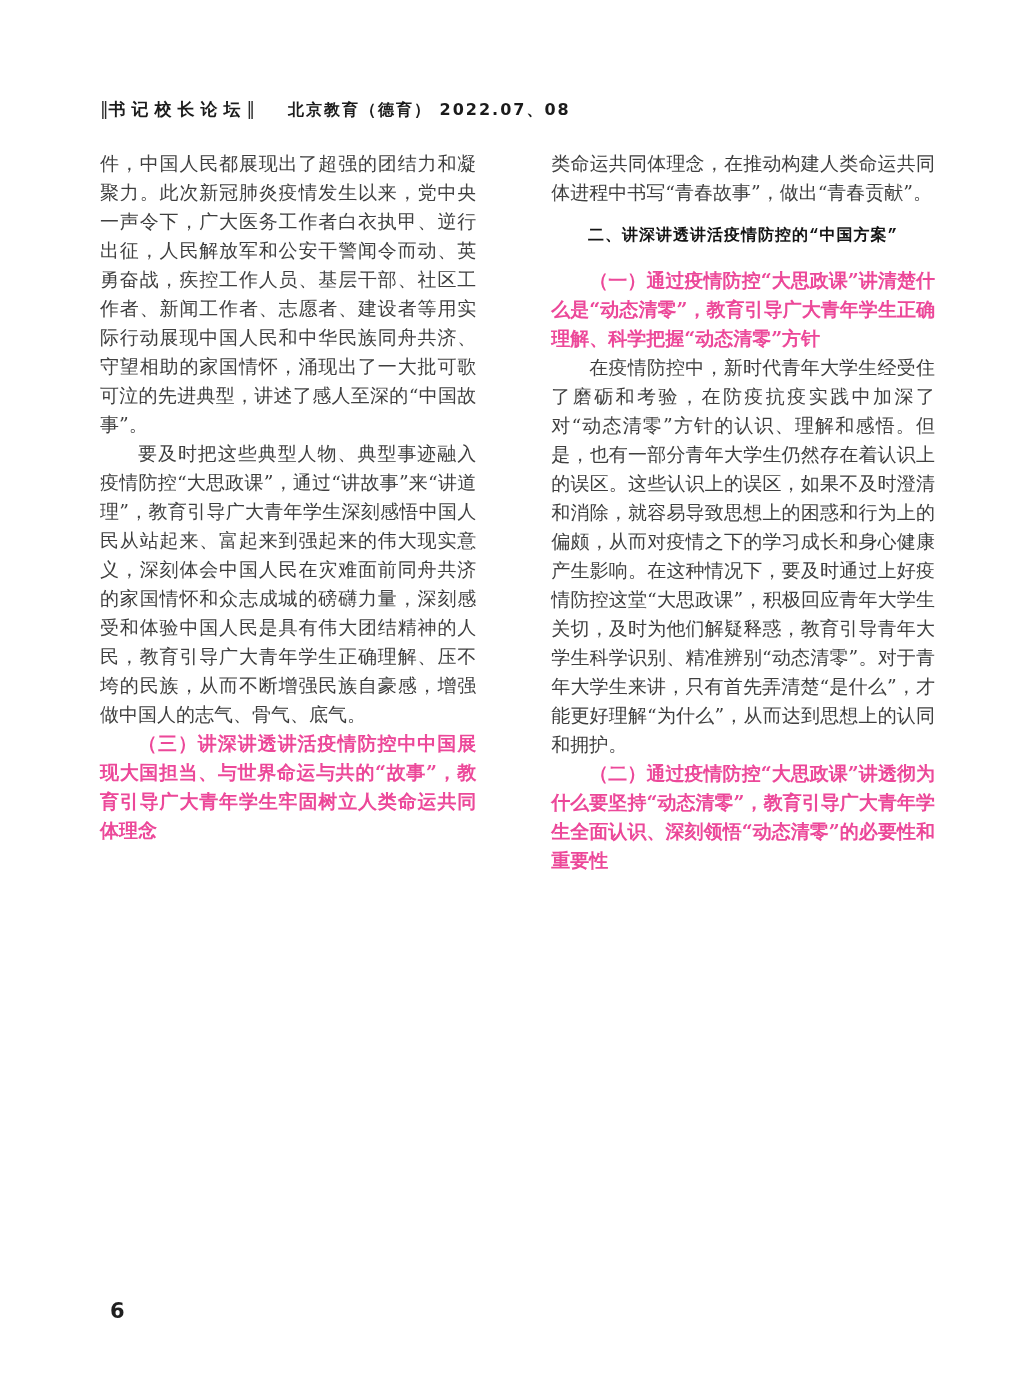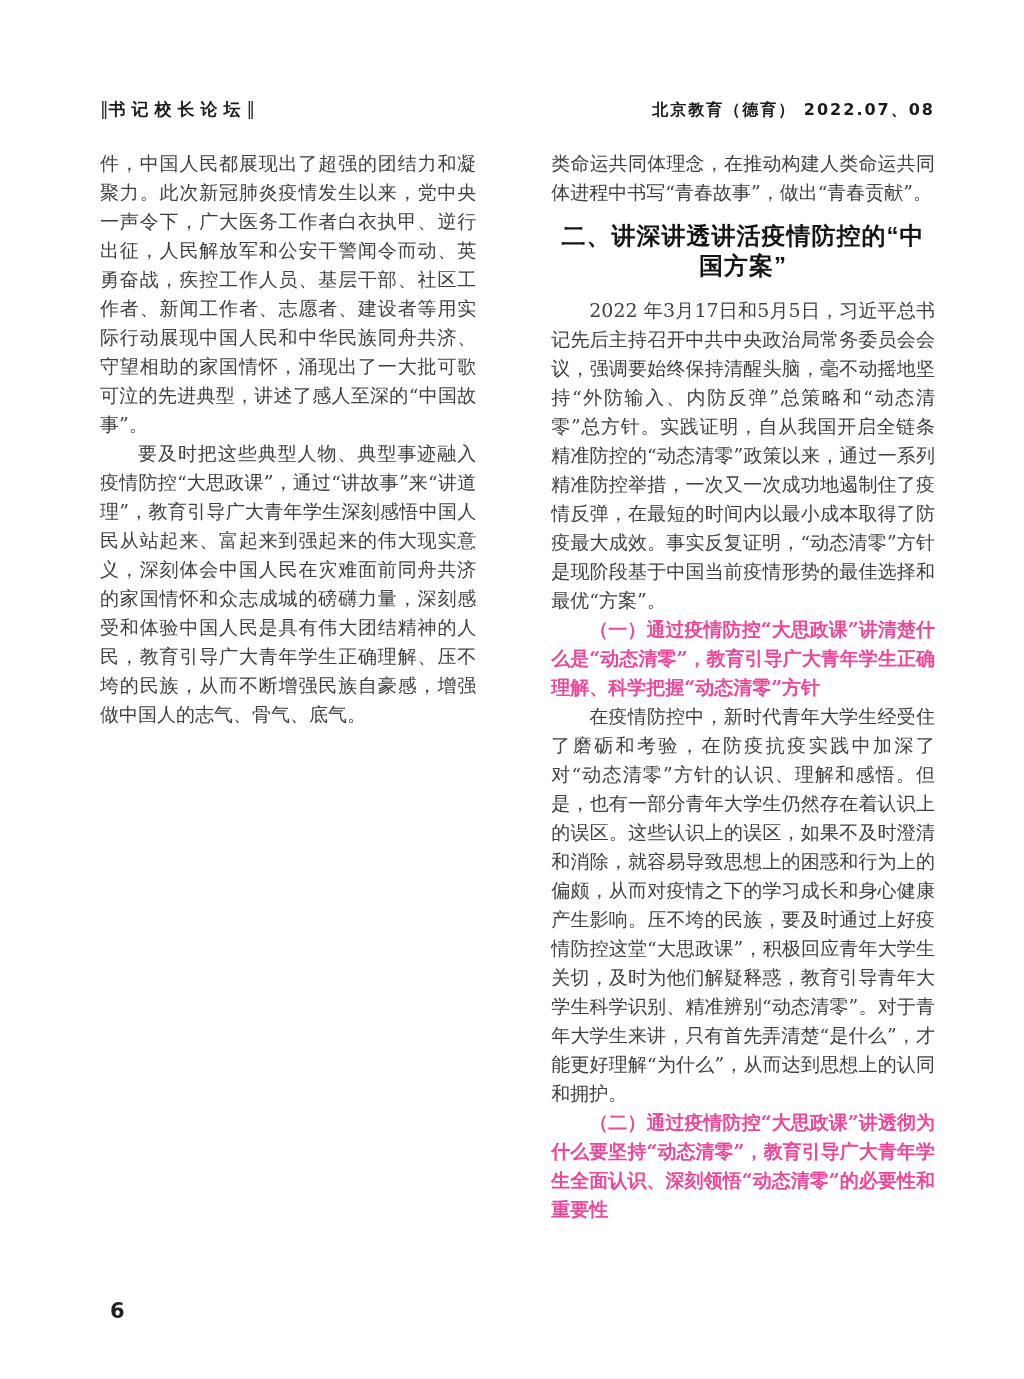--- a/index.html
+++ b/index.html
@@ -9,21 +9,20 @@
     height: 1379px;
     background: #ffffff;
     position: relative;
     padding: 98px 89px 0 100px;
     font-family: "DejaVu Serif", "Liberation Serif", serif;
     color: #3f3f3f;
     overflow: hidden;
   }
   .header {
     display: flex;
-    justify-content: space-between;
     align-items: baseline;
     font-family: "DejaVu Sans", "Liberation Sans", sans-serif;
     color: #1b1b1b;
     font-weight: bold;
   }
   .header-left { font-size: 17px; letter-spacing: 6px; white-space: nowrap; }
   .header-left .bar { letter-spacing: 0; font-weight: normal; color: #2a2a2a; }
   .header-right { font-size: 16px; letter-spacing: 2px; white-space: nowrap; margin-left: 33px; }
   .columns {
     display: flex;
@@ -45,22 +44,22 @@
     margin: 0;
     font-size: 19px;
     line-height: 29px;
     text-indent: 2em;
     font-weight: bold;
     color: #ec4899;
     word-break: break-all;
   }
   .section-heading {
     margin: 14px 0 15px 0;
-    font-family: Liberation Sans, sans-serif;
-    font-size: 24px;
+    font-family: Liberation Mono, monospace;
+    font-size: 16px;
     line-height: 30px;
     font-weight: bold;
     text-align: center;
     text-indent: 0;
     color: #141414;
     letter-spacing: 1px;
   }
   .footer {
     position: absolute;
     left: 110px;
@@ -83,28 +82,28 @@
       <span class="bar">‖</span><span>书记校长论坛</span><span class="bar">‖</span>
     </div>
     <div class="header-right">北京教育（德育） 2022.07、08</div>
   </div>
 
   <div class="columns">
 
     <div class="col col-left">
       <p class="body no-indent">件，中国人民都展现出了超强的团结力和凝聚力。此次新冠肺炎疫情发生以来，党中央一声令下，广大医务工作者白衣执甲、逆行出征，人民解放军和公安干警闻令而动、英勇奋战，疾控工作人员、基层干部、社区工作者、新闻工作者、志愿者、建设者等用实际行动展现中国人民和中华民族同舟共济、守望相助的家国情怀，涌现出了一大批可歌可泣的先进典型，讲述了感人至深的“中国故事”。</p>
       <p class="body">要及时把这些典型人物、典型事迹融入疫情防控“大思政课”，通过“讲故事”来“讲道理”，教育引导广大青年学生深刻感悟中国人民从站起来、富起来到强起来的伟大现实意义，深刻体会中国人民在灾难面前同舟共济的家国情怀和众志成城的磅礴力量，深刻感受和体验中国人民是具有伟大团结精神的人民，教育引导广大青年学生正确理解、压不垮的民族，从而不断增强民族自豪感，增强做中国人的志气、骨气、底气。</p>
+      <p class="subheading">（三）讲深讲透讲活疫情防控中中国展现大国担当、与世界命运与共的“故事”，教育引导广大青年学生牢固树立人类命运共同体理念</p>
     </div>
 
     <div class="col col-right">
       <p class="body no-indent">类命运共同体理念，在推动构建人类命运共同体进程中书写“青春故事”，做出“青春贡献”。</p>
       <p class="section-heading">二、讲深讲透讲活疫情防控的“中国方案”</p>
-      <p class="body">2022 年3月17日和5月5日，习近平总书记先后主持召开中共中央政治局常务委员会会议，强调要始终保持清醒头脑，毫不动摇地坚持“外防输入、内防反弹”总策略和“动态清零”总方针。实践证明，自从我国开启全链条精准防控的“动态清零”政策以来，通过一系列精准防控举措，一次又一次成功地遏制住了疫情反弹，在最短的时间内以最小成本取得了防疫最大成效。事实反复证明，“动态清零”方针是现阶段基于中国当前疫情形势的最佳选择和最优“方案”。</p>
       <p class="subheading">（一）通过疫情防控“大思政课”讲清楚什么是“动态清零”，教育引导广大青年学生正确理解、科学把握“动态清零”方针</p>
-      <p class="body">在疫情防控中，新时代青年大学生经受住了磨砺和考验，在防疫抗疫实践中加深了对“动态清零”方针的认识、理解和感悟。但是，也有一部分青年大学生仍然存在着认识上的误区。这些认识上的误区，如果不及时澄清和消除，就容易导致思想上的困惑和行为上的偏颇，从而对疫情之下的学习成长和身心健康产生影响。压不垮的民族，要及时通过上好疫情防控这堂“大思政课”，积极回应青年大学生关切，及时为他们解疑释惑，教育引导青年大学生科学识别、精准辨别“动态清零”。对于青年大学生来讲，只有首先弄清楚“是什么”，才能更好理解“为什么”，从而达到思想上的认同和拥护。</p>
+      <p class="body">在疫情防控中，新时代青年大学生经受住了磨砺和考验，在防疫抗疫实践中加深了对“动态清零”方针的认识、理解和感悟。但是，也有一部分青年大学生仍然存在着认识上的误区。这些认识上的误区，如果不及时澄清和消除，就容易导致思想上的困惑和行为上的偏颇，从而对疫情之下的学习成长和身心健康产生影响。在这种情况下，要及时通过上好疫情防控这堂“大思政课”，积极回应青年大学生关切，及时为他们解疑释惑，教育引导青年大学生科学识别、精准辨别“动态清零”。对于青年大学生来讲，只有首先弄清楚“是什么”，才能更好理解“为什么”，从而达到思想上的认同和拥护。</p>
       <p class="subheading">（二）通过疫情防控“大思政课”讲透彻为什么要坚持“动态清零”，教育引导广大青年学生全面认识、深刻领悟“动态清零”的必要性和重要性</p>
     </div>
 
   </div>
 
   <div class="footer">
     <span class="page-number">6</span>
   </div>
 
 </div>

